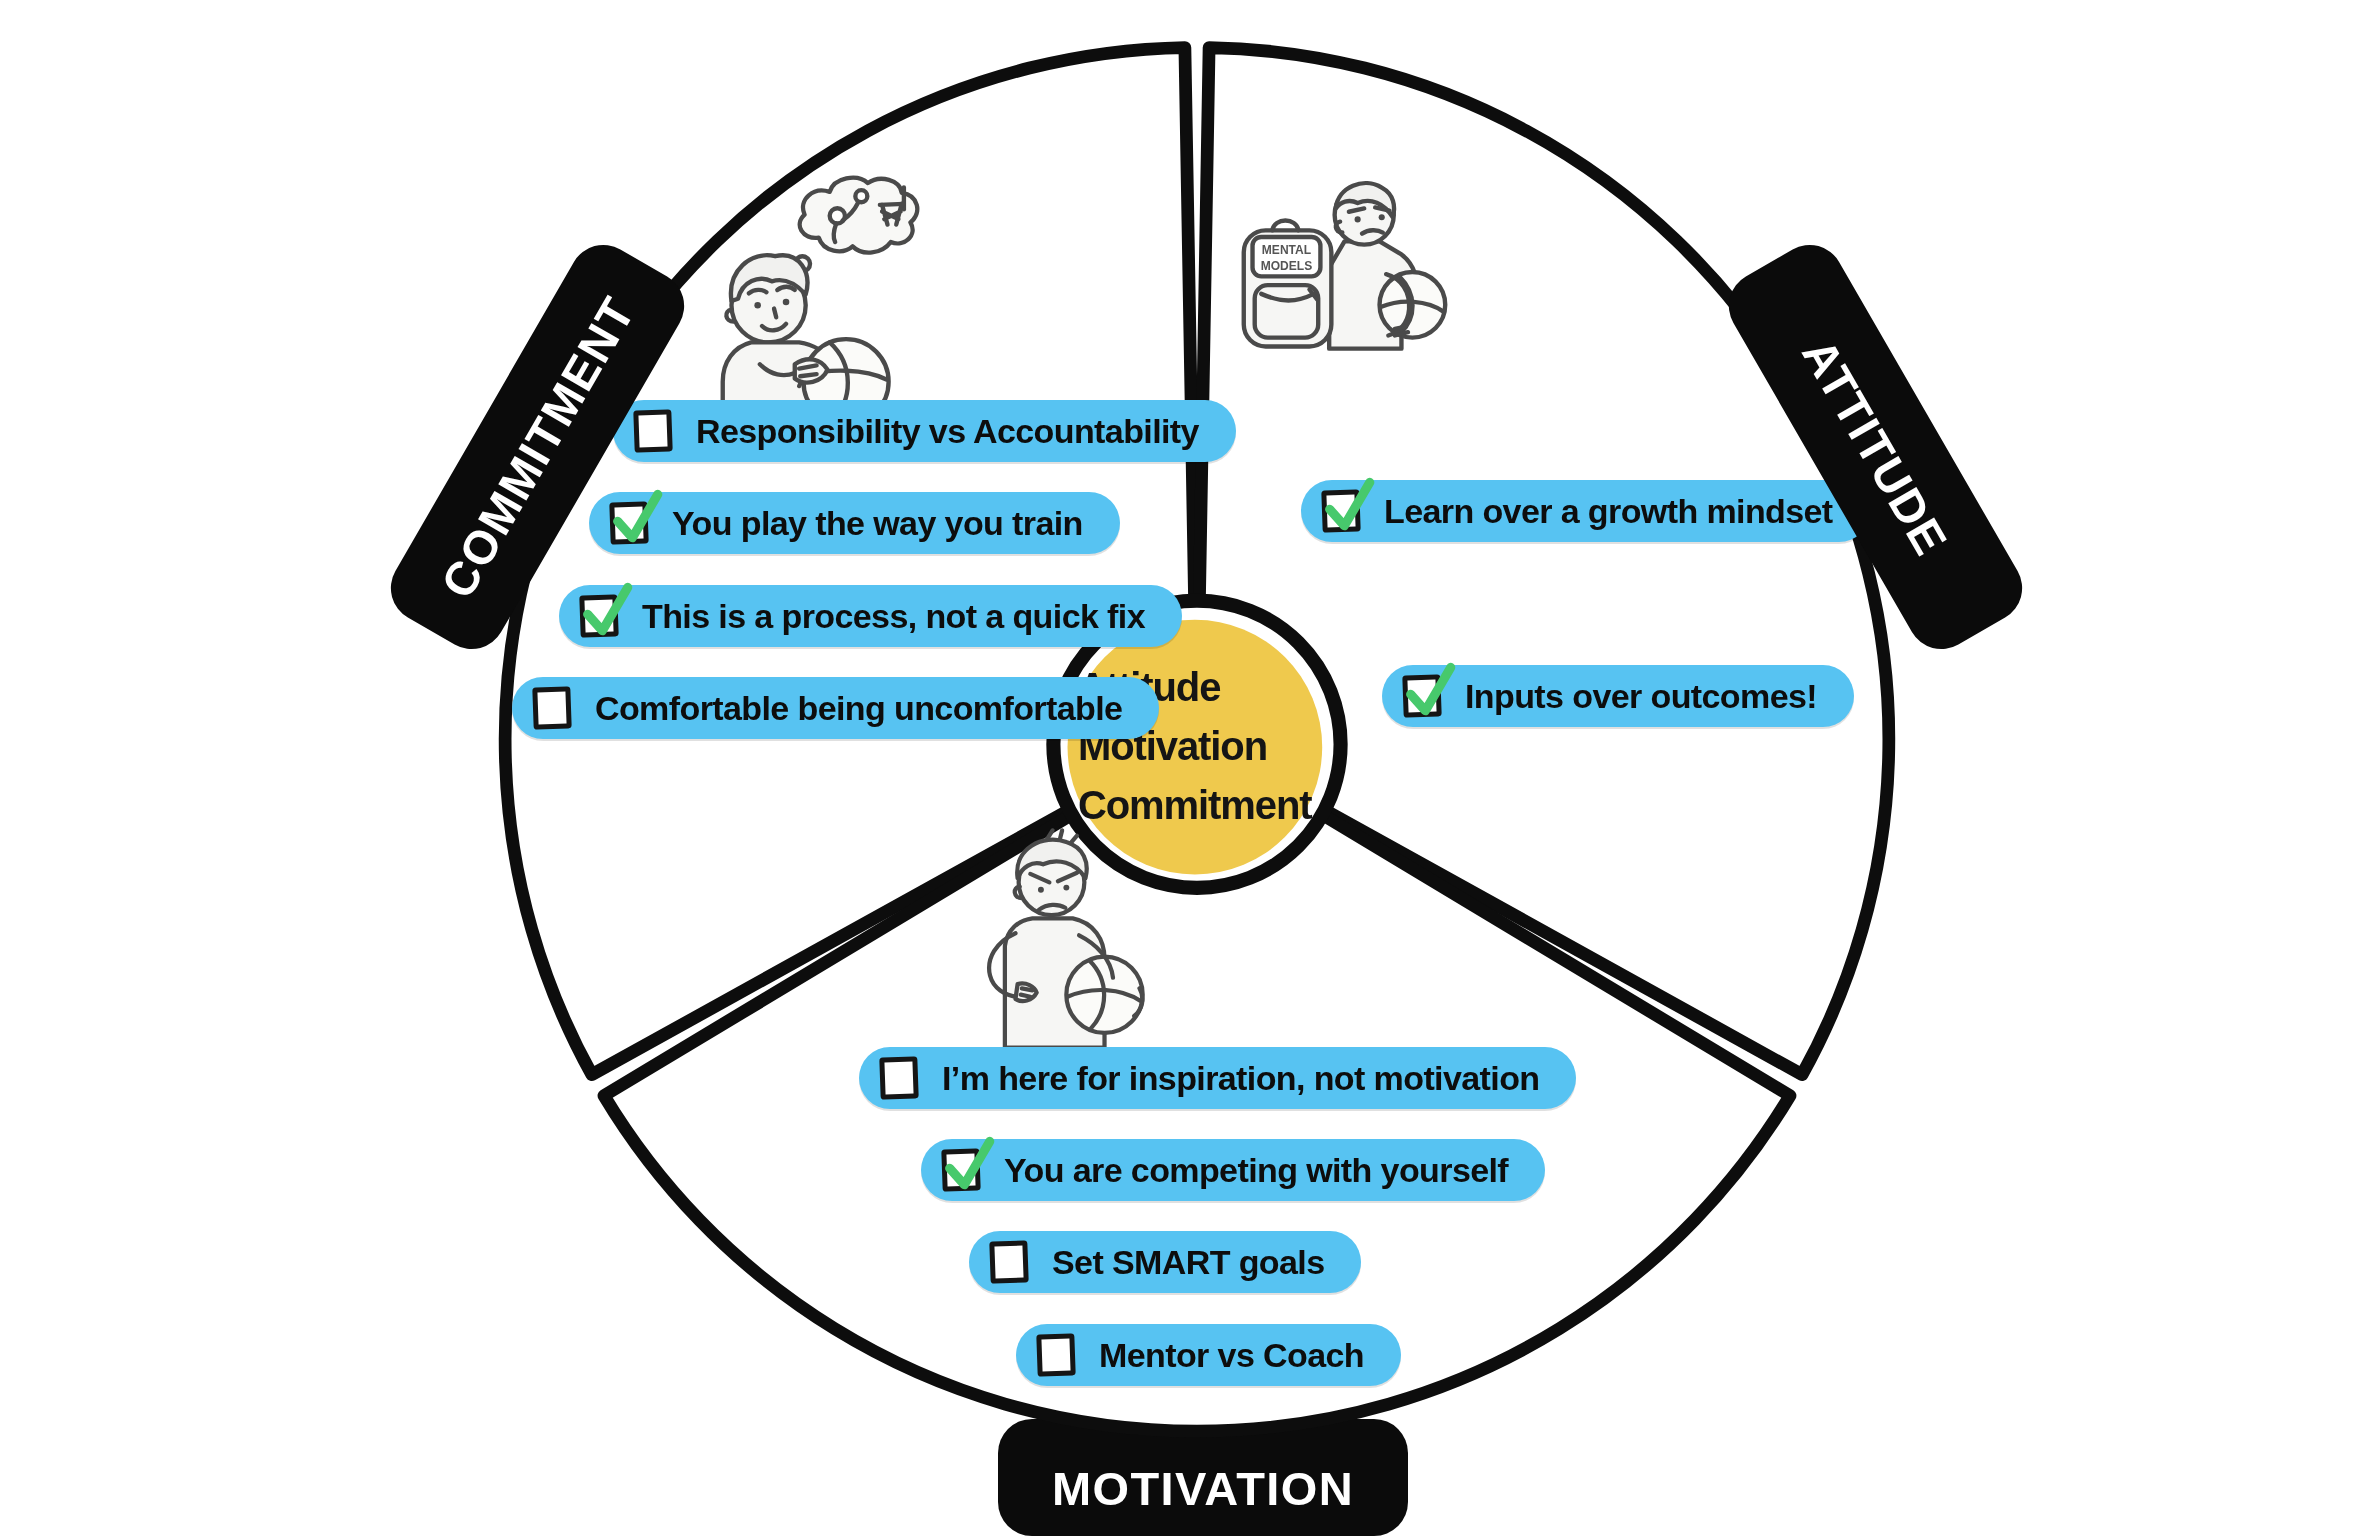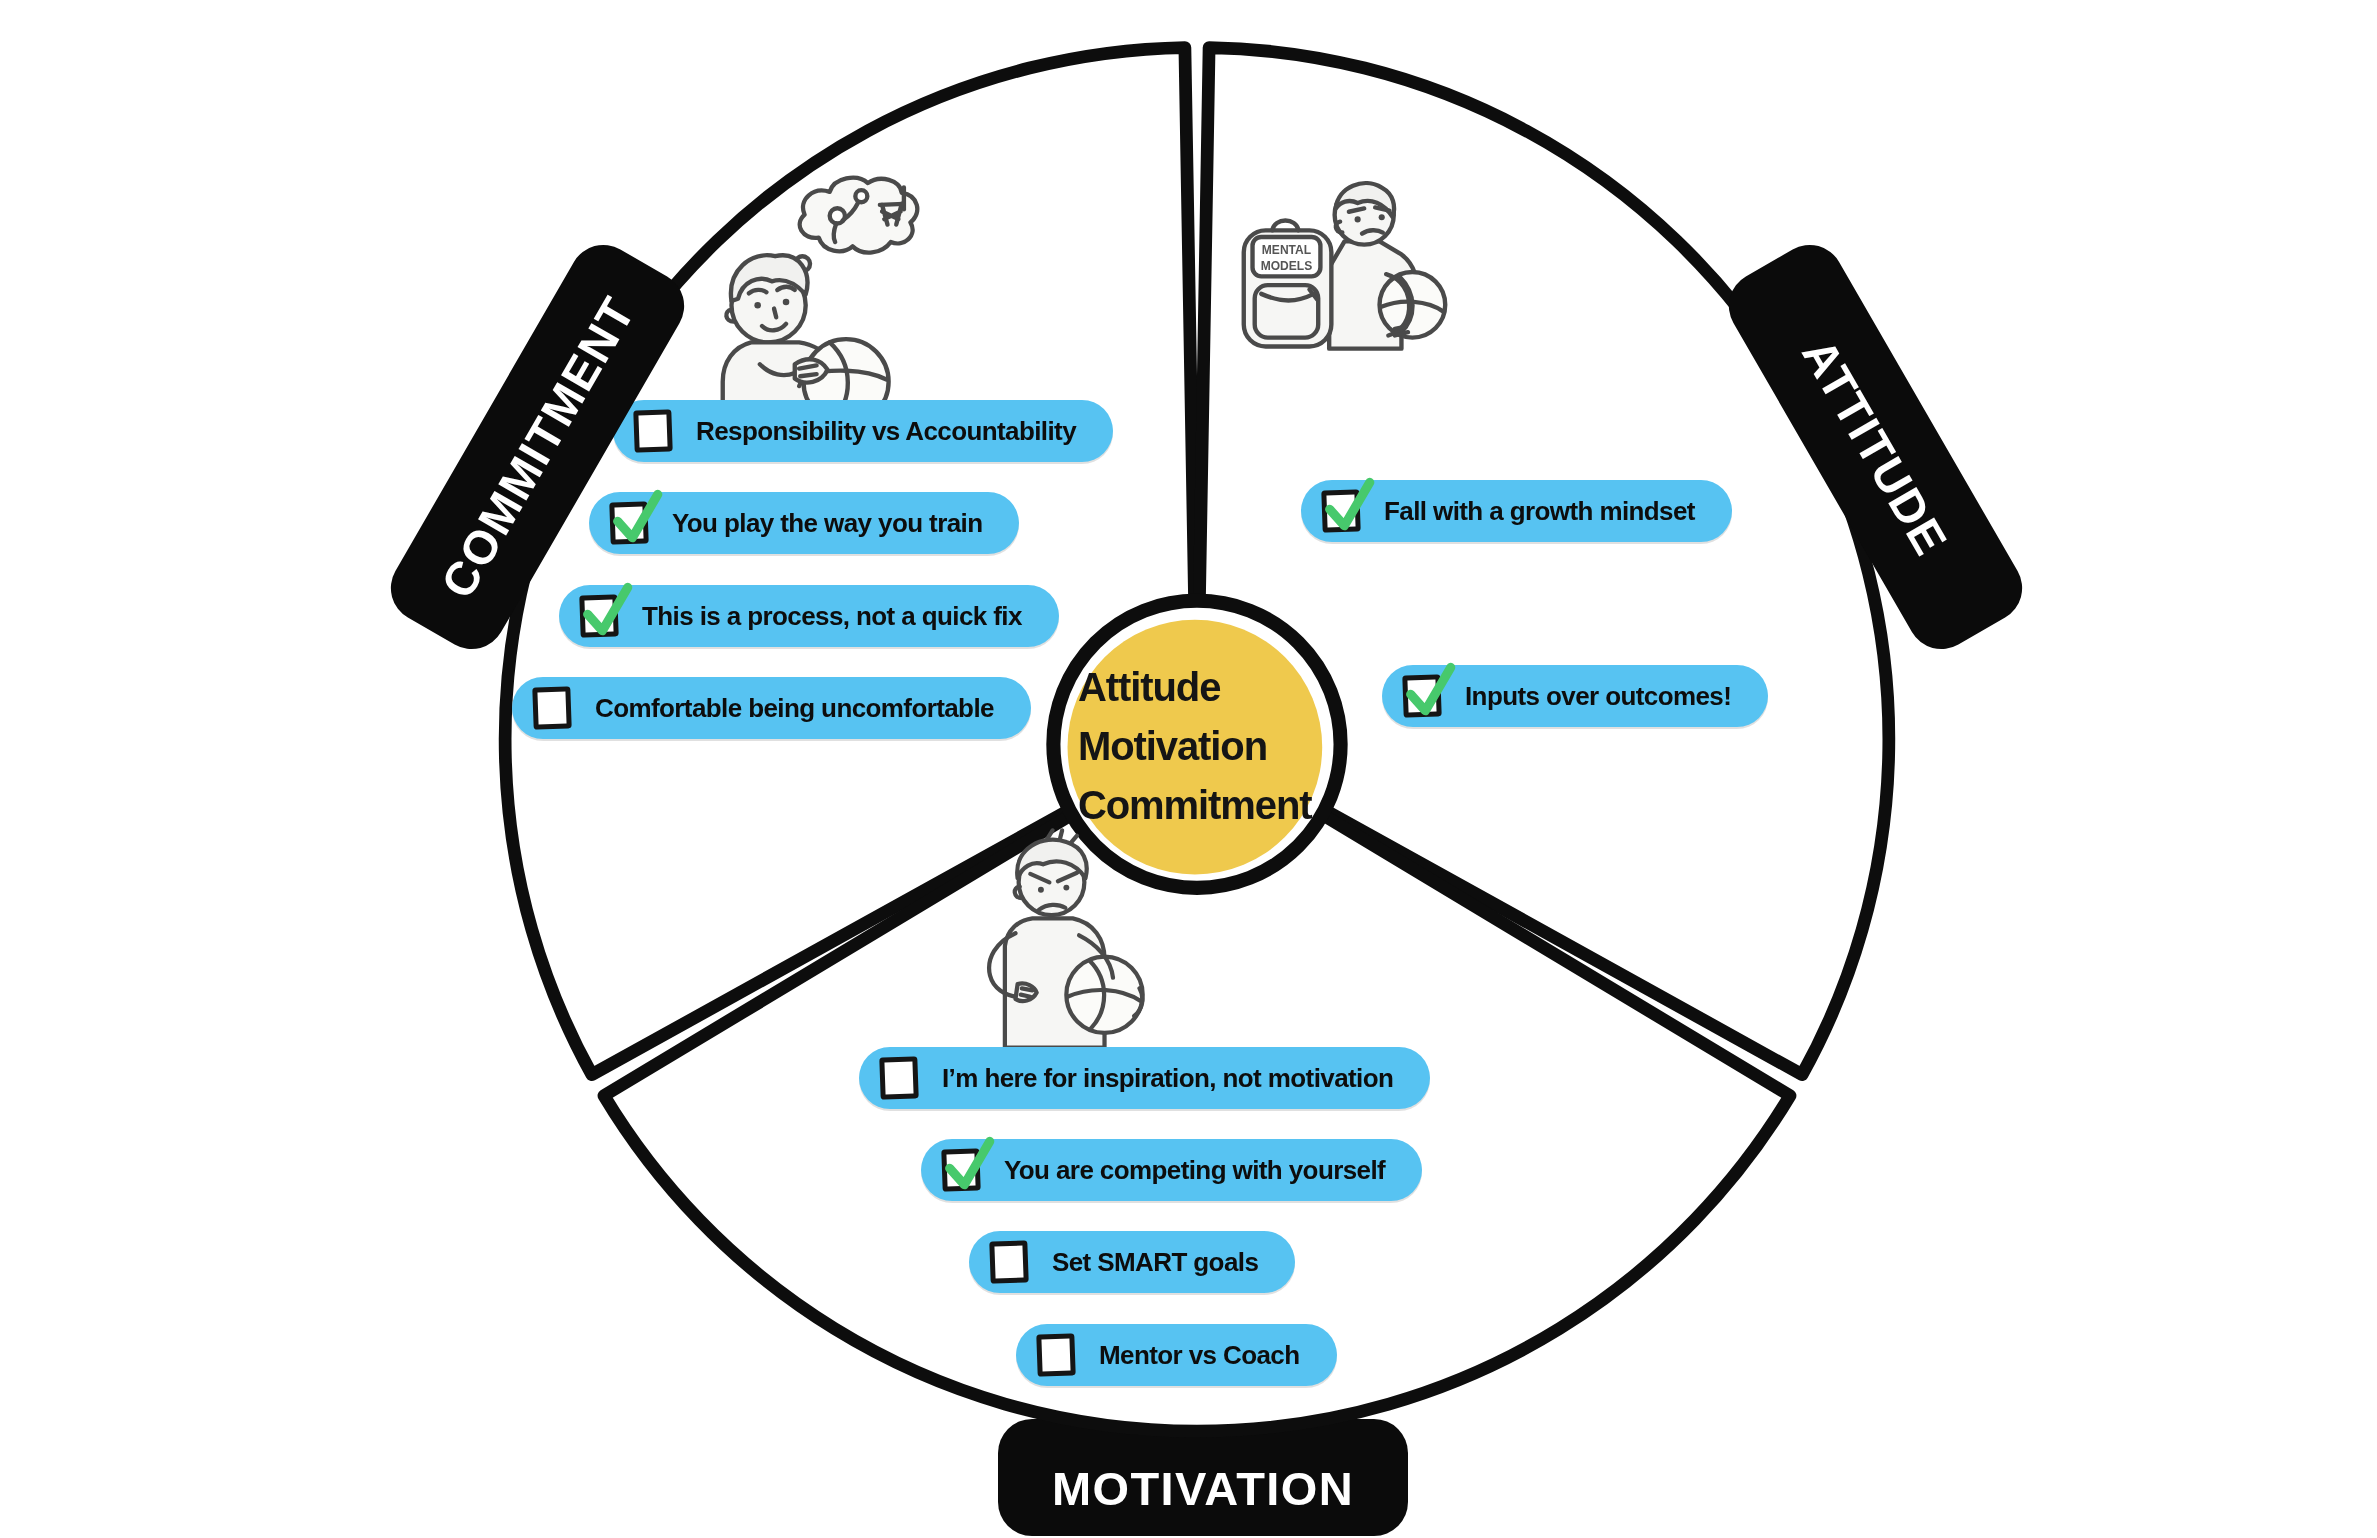--- a/index.html
+++ b/index.html
@@ -32,21 +32,21 @@
     border-radius:33px;display:inline-flex;align-items:center;
     padding-right:37px;z-index:3;box-shadow:0 2.1px 0 rgba(0,0,0,0.12);
   }
   .checkbox{
     position:relative;width:38px;height:42px;background:#fff;
     border:5px solid #151515;border-radius:3.5px;margin-left:21px;flex:0 0 auto;
     transform:rotate(-2deg);
   }
   .check{position:absolute;left:-5.7px;top:-20px;width:57px;height:65px;overflow:visible;}
   .pill-text{
-    font-weight:700;font-size:26px;color:var(--ink);margin-left:24px;
+    font-weight:700;font-size:34px;color:var(--ink);margin-left:24px;
     letter-spacing:-0.6px;white-space:nowrap;
   }
 
   .center-text{
     position:absolute;left:1078px;top:658px;z-index:3;
     font-weight:700;font-size:40px;line-height:59px;color:#151515;
     letter-spacing:-1.1px;white-space:nowrap;
   }
 
   .illu{position:absolute;z-index:2;overflow:visible;}
@@ -201,21 +201,21 @@
       </span>
     <span class="pill-text">This is a process, not a quick fix</span>
   </div>
 
   <div class="pill" style="left:1301px;top:480px">
     <span class="checkbox">
         <svg class="check" viewBox="0 0 80 92">
           <path d="M12 48 L32 72 L70 12" stroke="var(--check-green)" stroke-width="13" fill="none" stroke-linecap="round" stroke-linejoin="round"></path>
         </svg>
       </span>
-    <span class="pill-text">Fall with a growth mindset</span>
+    <span class="pill-text">Learn over a growth mindset</span>
   </div>
   <div class="pill" style="left:859px;top:1047px">
     <span class="checkbox"></span>
     <span class="pill-text">I’m here for inspiration, not motivation</span>
   </div>
 
   <div class="pill" style="left:1382px;top:665px">
     <span class="checkbox">
         <svg class="check" viewBox="0 0 80 92">
           <path d="M12 48 L32 72 L70 12" stroke="var(--check-green)" stroke-width="13" fill="none" stroke-linecap="round" stroke-linejoin="round"></path>

